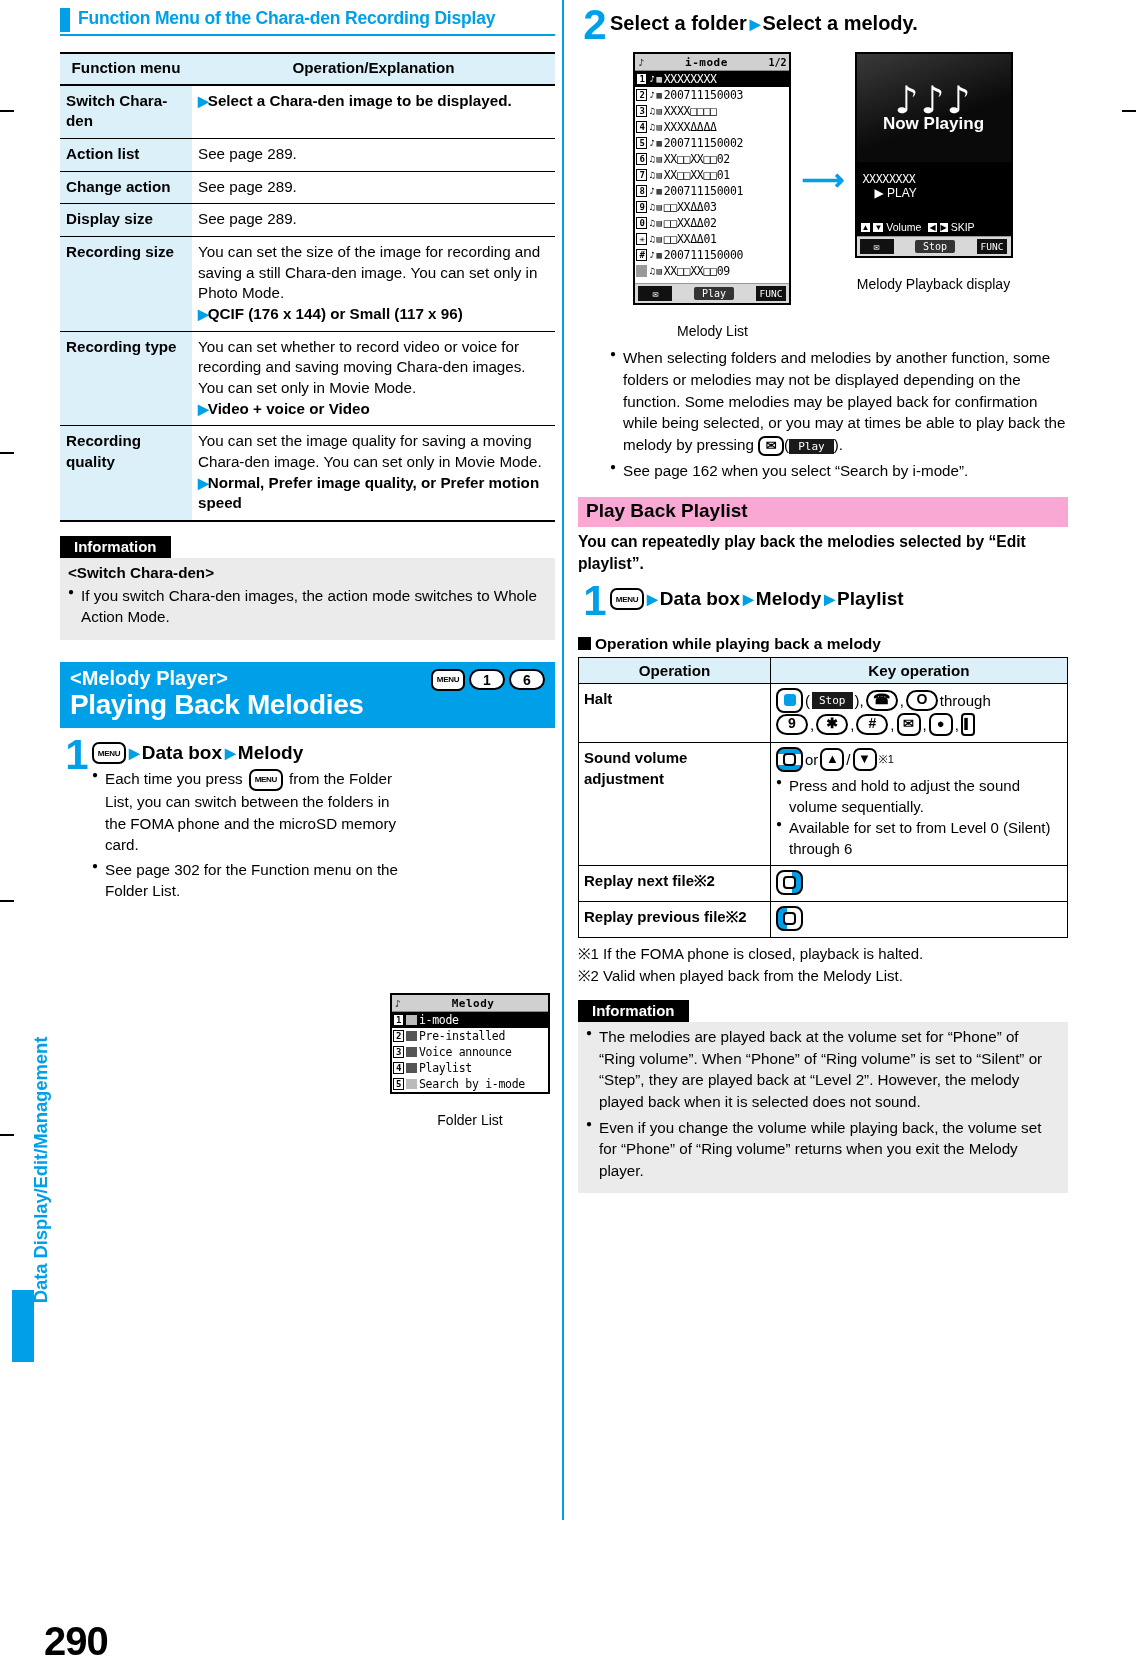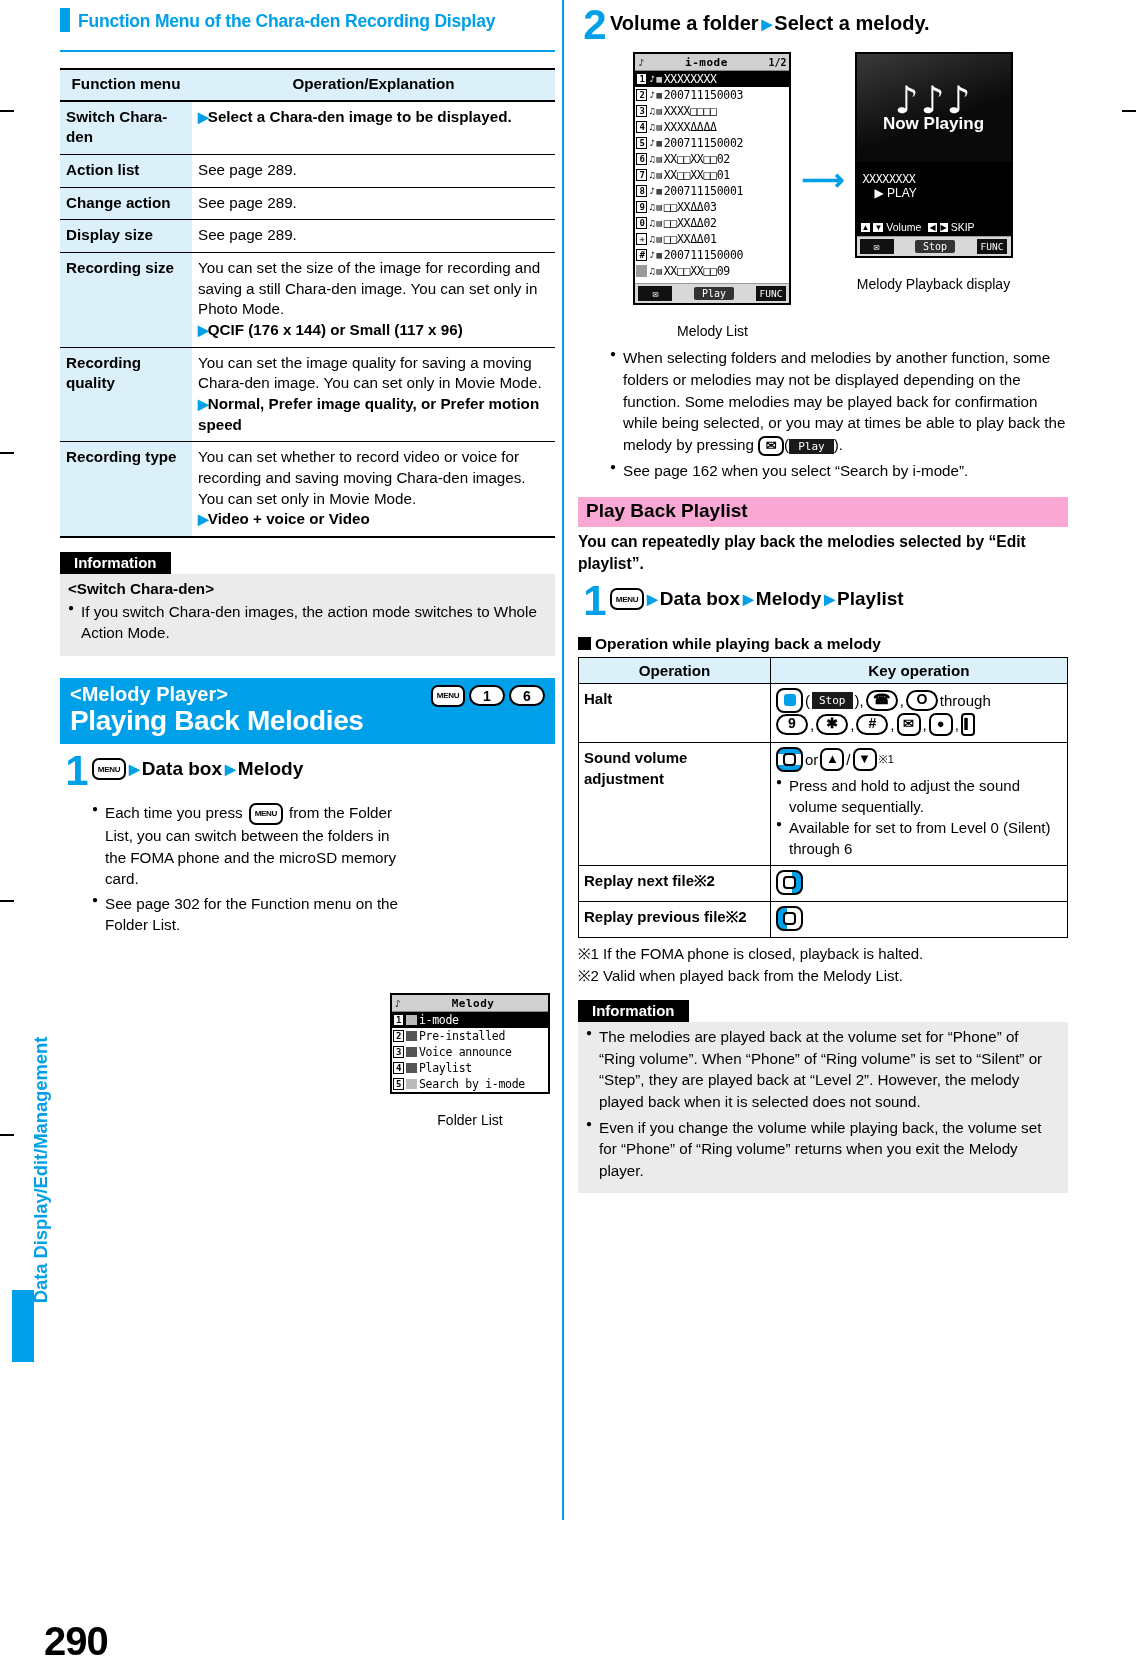--- a/index.html
+++ b/index.html
@@ -46,23 +46,23 @@
   #col-divider {
     position:absolute; left:562px; top:0px; width:2px; height:1520px;
     background:#00a0e9;
   }
 
   
   .crop { position:absolute; background:#000; }
 
   
   .sec-head {
-    display:flex; align-items:flex-end;
+    display:flex; align-items:flex-start;
     border-bottom:2.5px solid #00a0e9;
-    padding-bottom:18px; margin-bottom:8px;
+    padding-bottom:2px; margin-bottom:8px;
   }
   .sec-head .tick { width:10px; height:24px; background:#00a0e9; margin-right:8px; }
   .sec-head .txt { color:#00a0e9; font-weight:bold; font-size:17.5px; letter-spacing:-0.2px;}
 
   
   table.fn { border-collapse:collapse; width:100%; margin-top:16px; }
   table.fn th, table.fn td {
     vertical-align:top; padding:5px 6px 6px 6px;
     font-size:15.2px; line-height:1.36;
   }
@@ -121,21 +121,21 @@
   .k-cen .ring { width:13px; height:13px; border:2.5px solid #000; border-radius:4px; background:#fff;}
 
   
   .step { display:flex; margin-top:10px; }
   .step .num {
     color:#00a0e9; font-weight:bold; font-size:42px; line-height:0.82;
     width:32px; flex:0 0 32px; text-align:center; letter-spacing:-2px;
   }
   .step .body { flex:1; padding-top:4px; }
   .step .line1 { font-weight:bold; font-size:19px; display:flex; align-items:center; gap:3px; flex-wrap:wrap;}
-  .step .sub   { font-size:15.2px; line-height:1.42; margin-top:22px; }
+  .step .sub   { font-size:15.2px; line-height:1.42; margin-top:4px; }
 
   
   .scr {
     border:2px solid #000; background:#fff; font-family:"DejaVu Sans Mono", monospace;
   }
   .scr .titlebar {
     background:#d0d0d0; display:flex; align-items:center;
     font-size:11px; font-weight:bold; height:17px; padding:0 3px;
     border-bottom:1px solid #888;
   }
@@ -266,31 +266,31 @@
         <td class="ecol">See page 289.</td>
       </tr>
       <tr>
         <td class="fcol">Recording size</td>
         <td class="ecol">
           <span>You can set the size of the image for recording and saving a still Chara-den image. You can set only in Photo Mode.</span><br>
           <span class="tri">▶</span><span class="bold">QCIF (176 x 144) or Small (117 x 96)</span>
         </td>
       </tr>
       <tr>
+        <td class="fcol">Recording type</td>
+        <td class="ecol">
+          <span>You can set whether to record video or voice for recording and saving moving Chara-den images. You can set only in Movie Mode.</span><br>
+          <span class="tri">▶</span><span class="bold">Video + voice or Video</span>
+        </td>
+      </tr>
+      <tr>
         <td class="fcol">Recording quality</td>
         <td class="ecol">
           <span>You can set the image quality for saving a moving Chara-den image. You can set only in Movie Mode.</span><br>
           <span class="tri">▶</span><span class="bold">Normal, Prefer image quality, or Prefer motion speed</span>
-        </td>
-      </tr>
-      <tr>
-        <td class="fcol">Recording type</td>
-        <td class="ecol">
-          <span>You can set whether to record video or voice for recording and saving moving Chara-den images. You can set only in Movie Mode.</span><br>
-          <span class="tri">▶</span><span class="bold">Video + voice or Video</span>
         </td>
       </tr>
     </tbody>
   </table>
 
   <div class="info-wrap">
     <div class="info-tag">Information</div>
     <div class="info-body">
       <span class="sub">&lt;Switch Chara-den&gt;</span>
       <span class="bullet">If you switch Chara-den images, the action mode switches to Whole Action Mode.</span>
@@ -360,21 +360,21 @@
   </div>
 
 </div>
 
 <div id="col-right">
 
   <div class="step" style="margin-top:0;">
     <div class="num">2</div>
     <div class="body">
       <div class="line1" style="font-size:20px;">
-        <span>Volume a folder</span>
+        <span>Select a folder</span>
           <span class="tri">▶</span>
           <span>Select a melody.</span>
       </div>
     </div>
   </div>
 
   <div style="display:flex; align-items:flex-start; justify-content:center; gap:10px; margin-top:10px;">
 
     <div style="width:158px;">
       <div class="scr" style="width:158px;">

